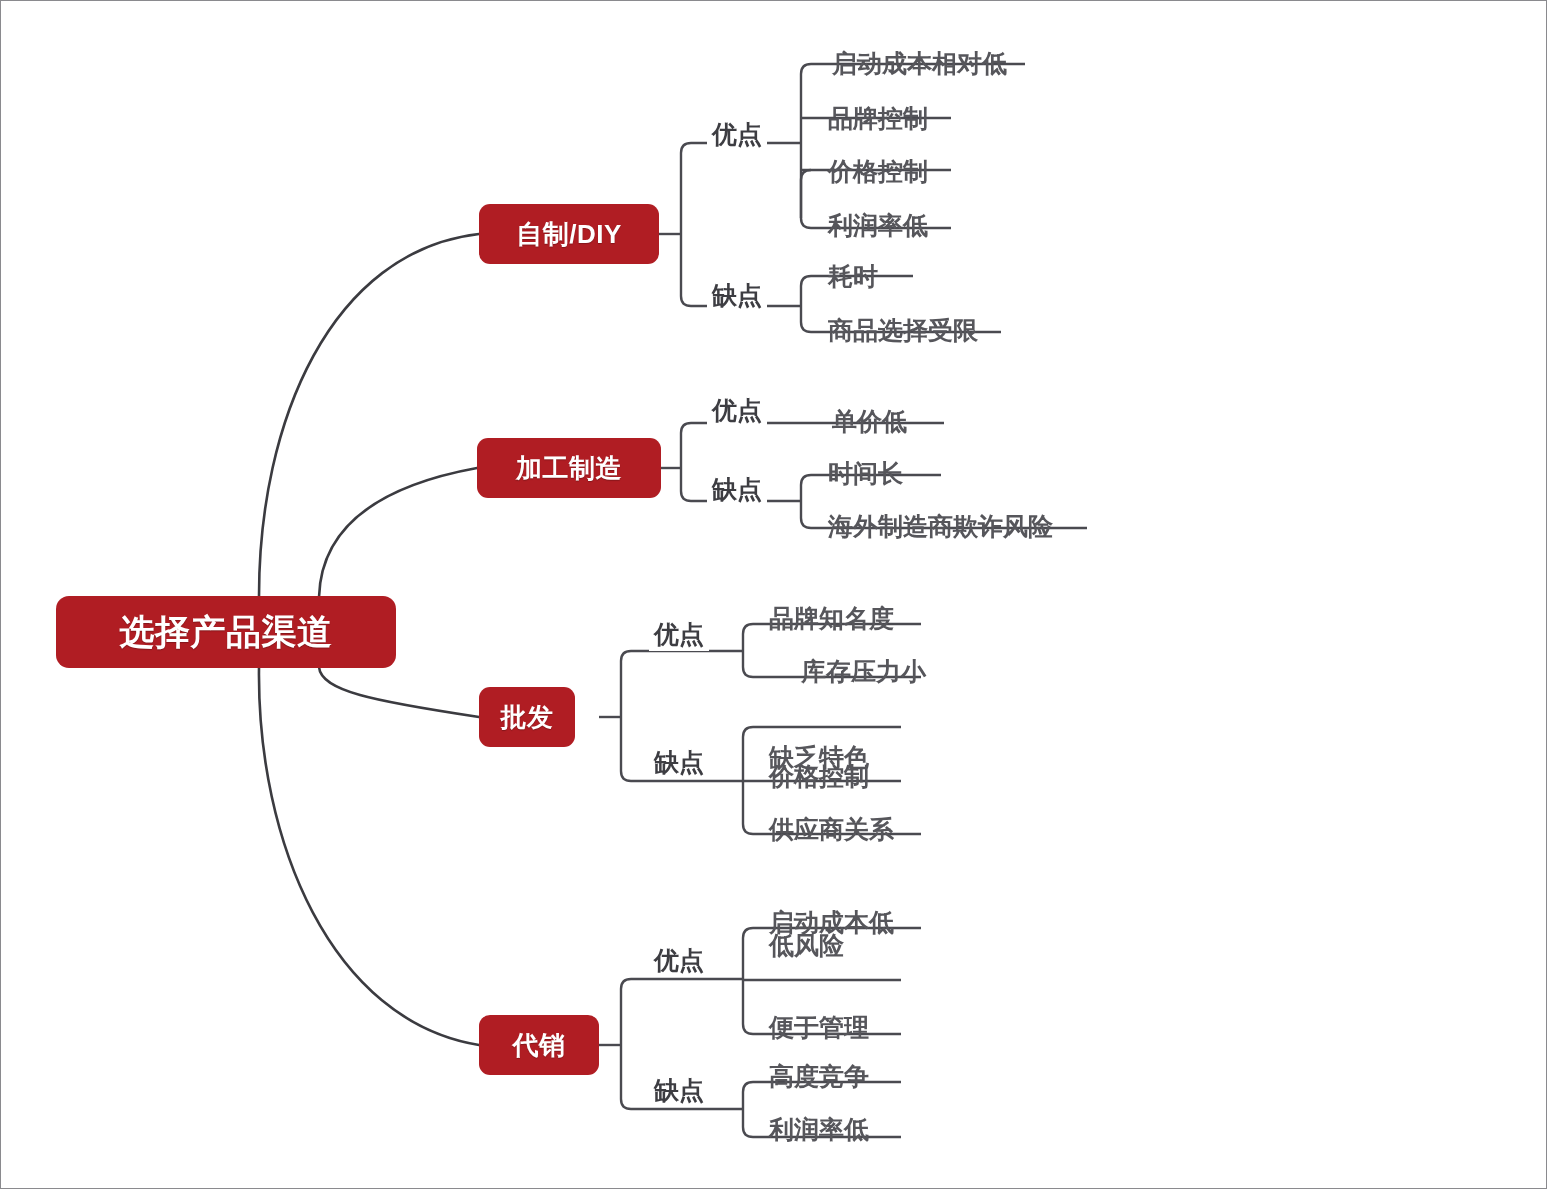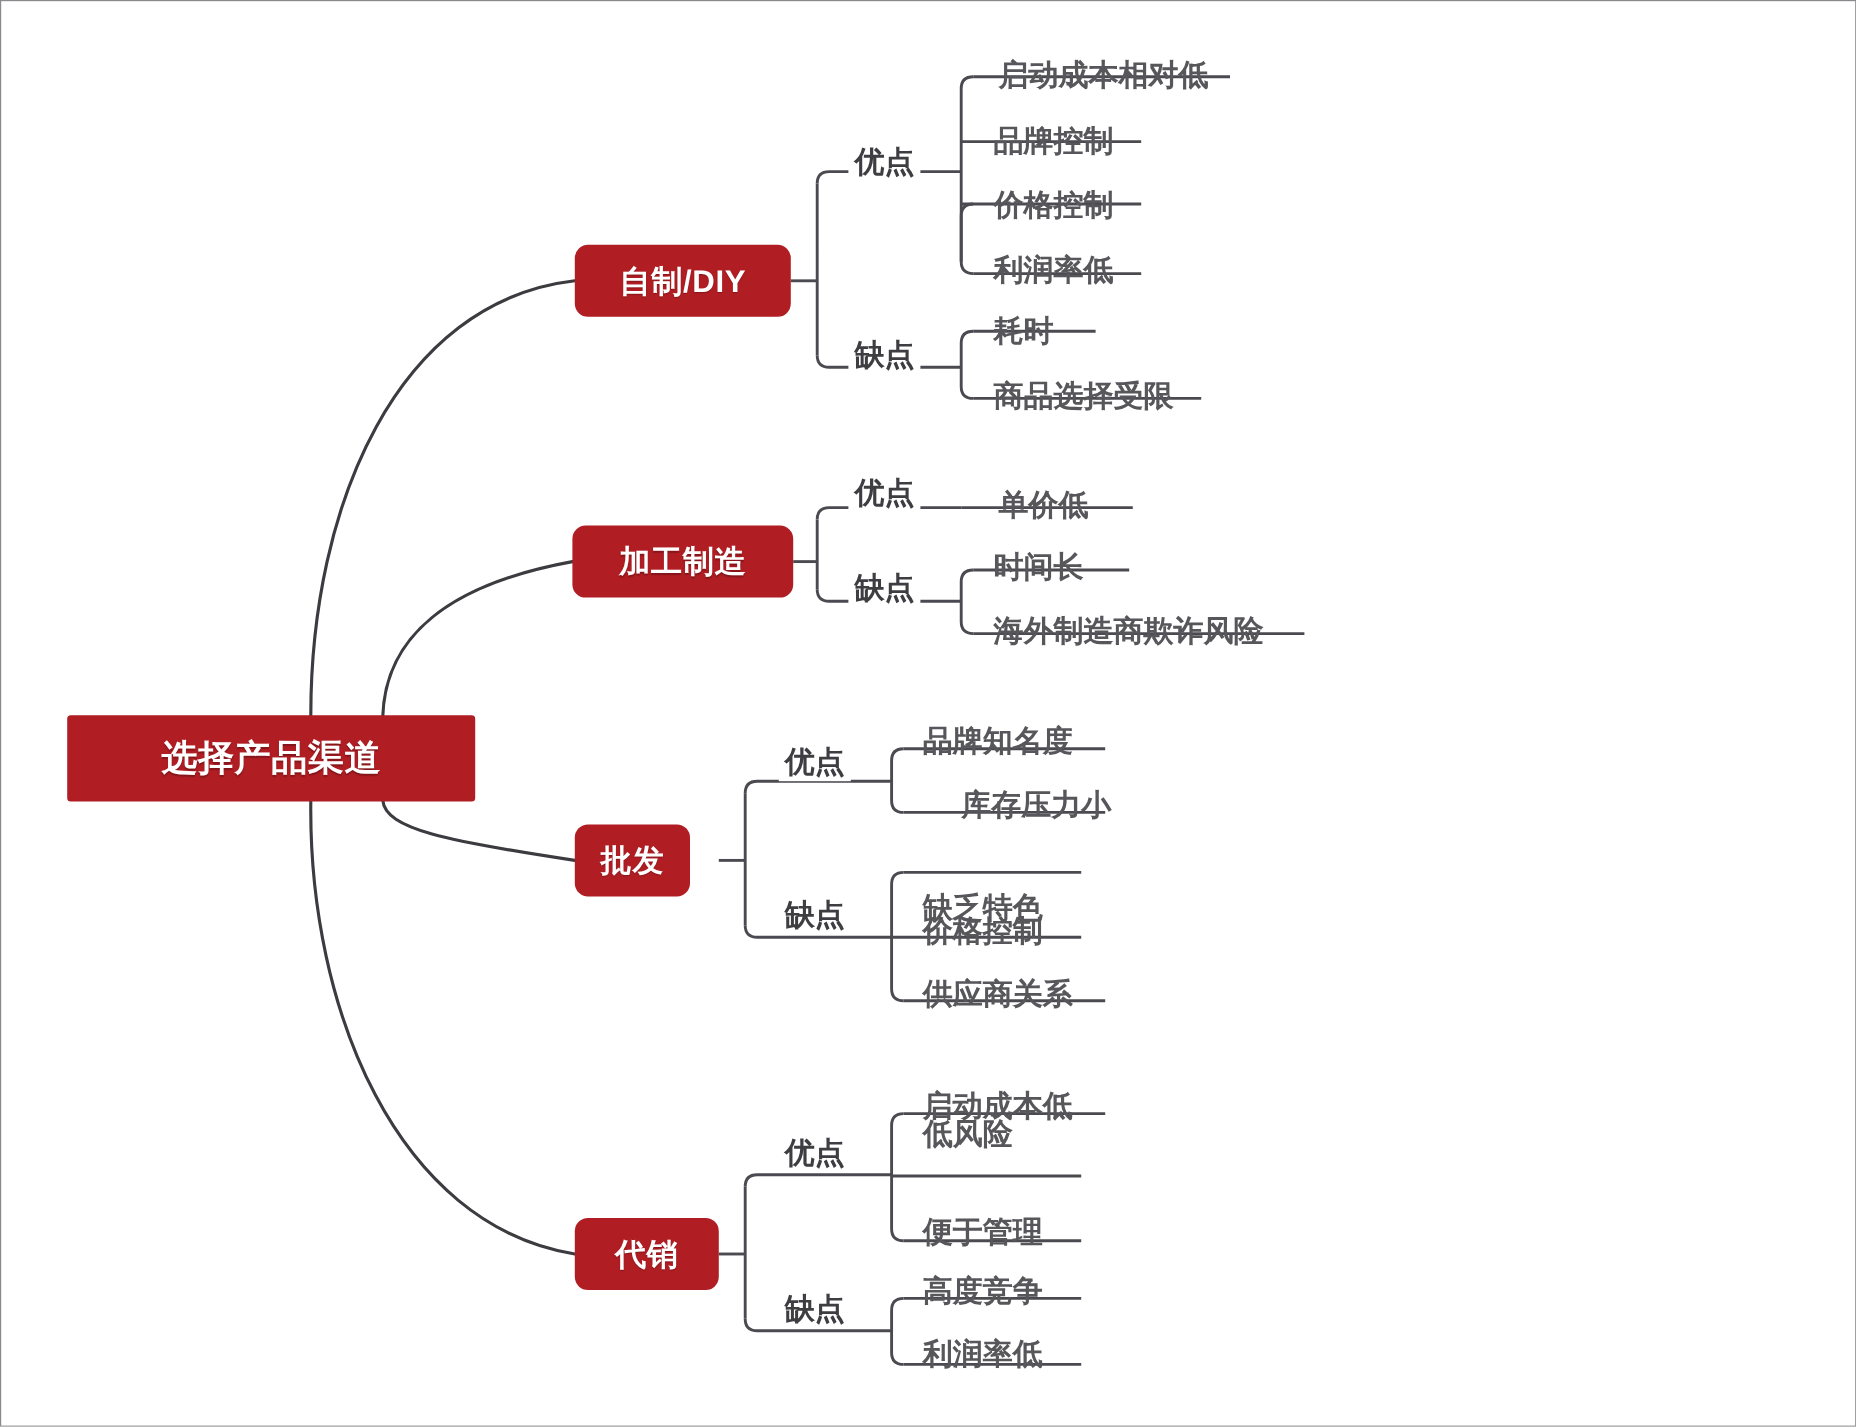--- a/index.html
+++ b/index.html
@@ -31,22 +31,22 @@
     border-radius: 11px;
     display: flex;
     align-items: center;
     justify-content: center;
     font-weight: bold;
     letter-spacing: 0.5px;
     box-sizing: border-box;
     text-shadow: 0 1px 1px rgba(0,0,0,0.25);
   }
   .node.root {
-    font-size: 30px;
-    border-radius: 3px;
+    font-size: 35px;
+    border-radius: 13px;
   }
   .node.branch {
     font-size: 26px;
   }
   .cat-label {
     position: absolute;
     color: #3d3d42;
     font-size: 25px;
     font-weight: bold;
     white-space: nowrap;

